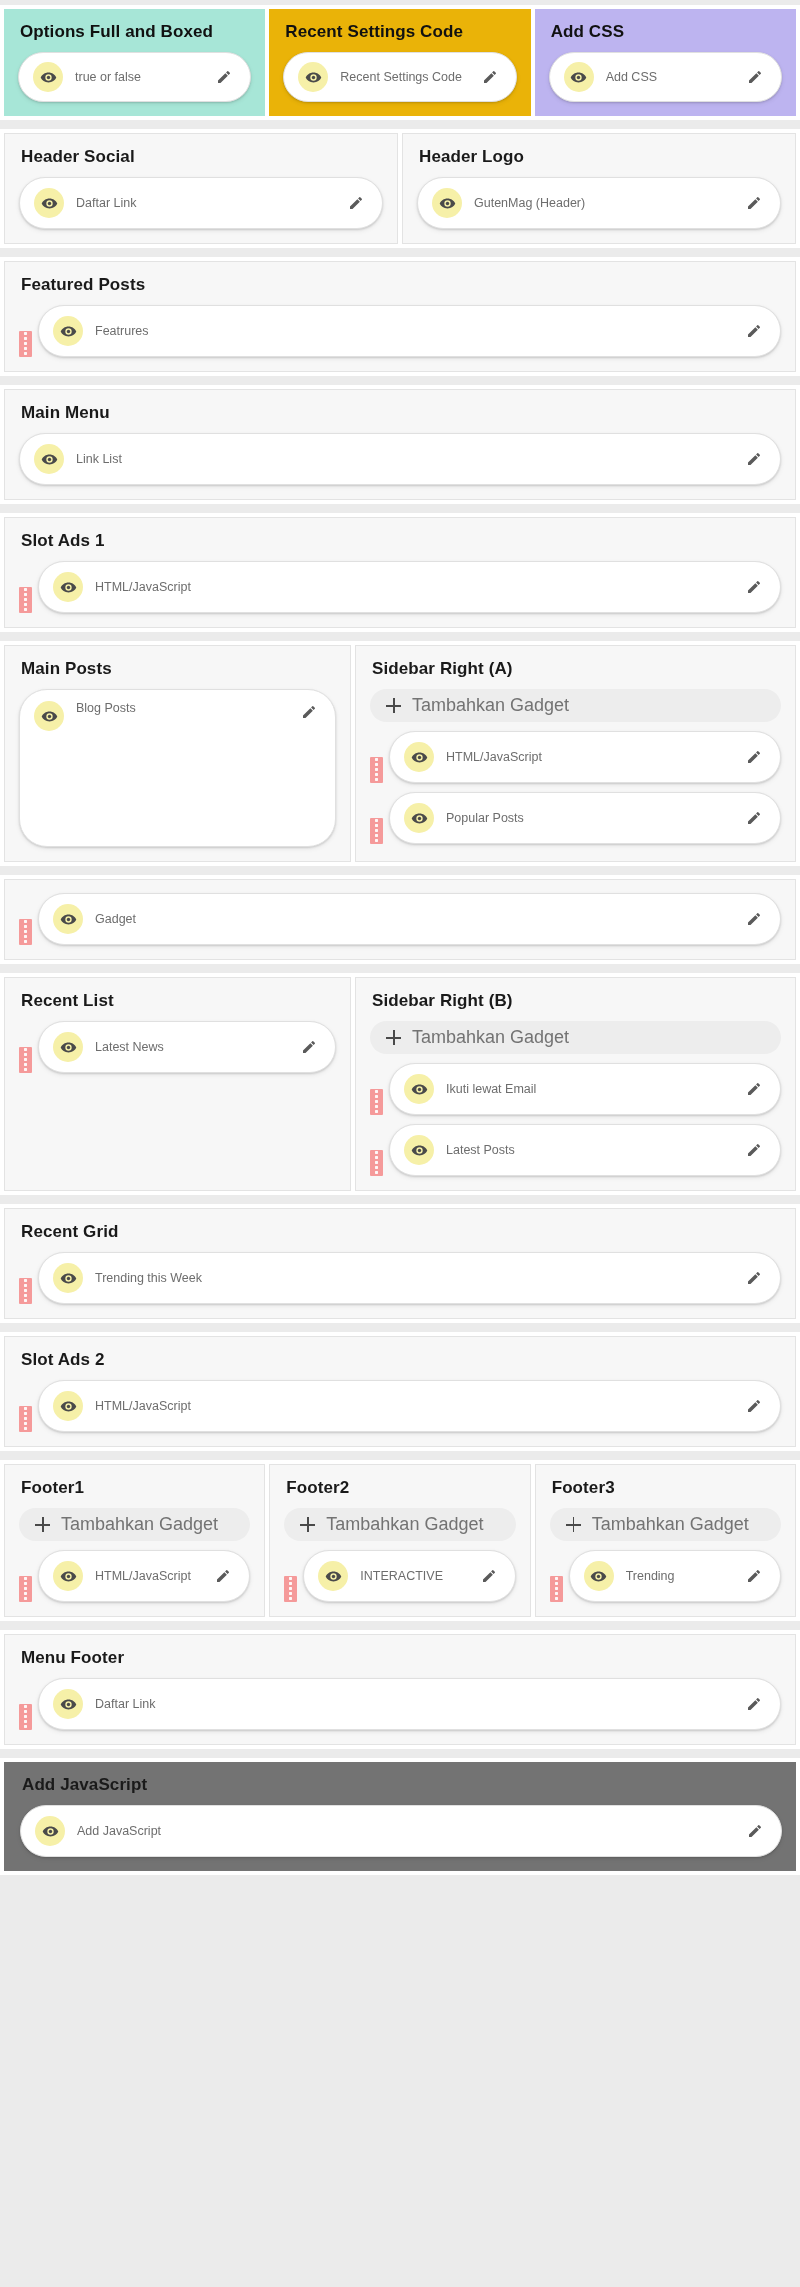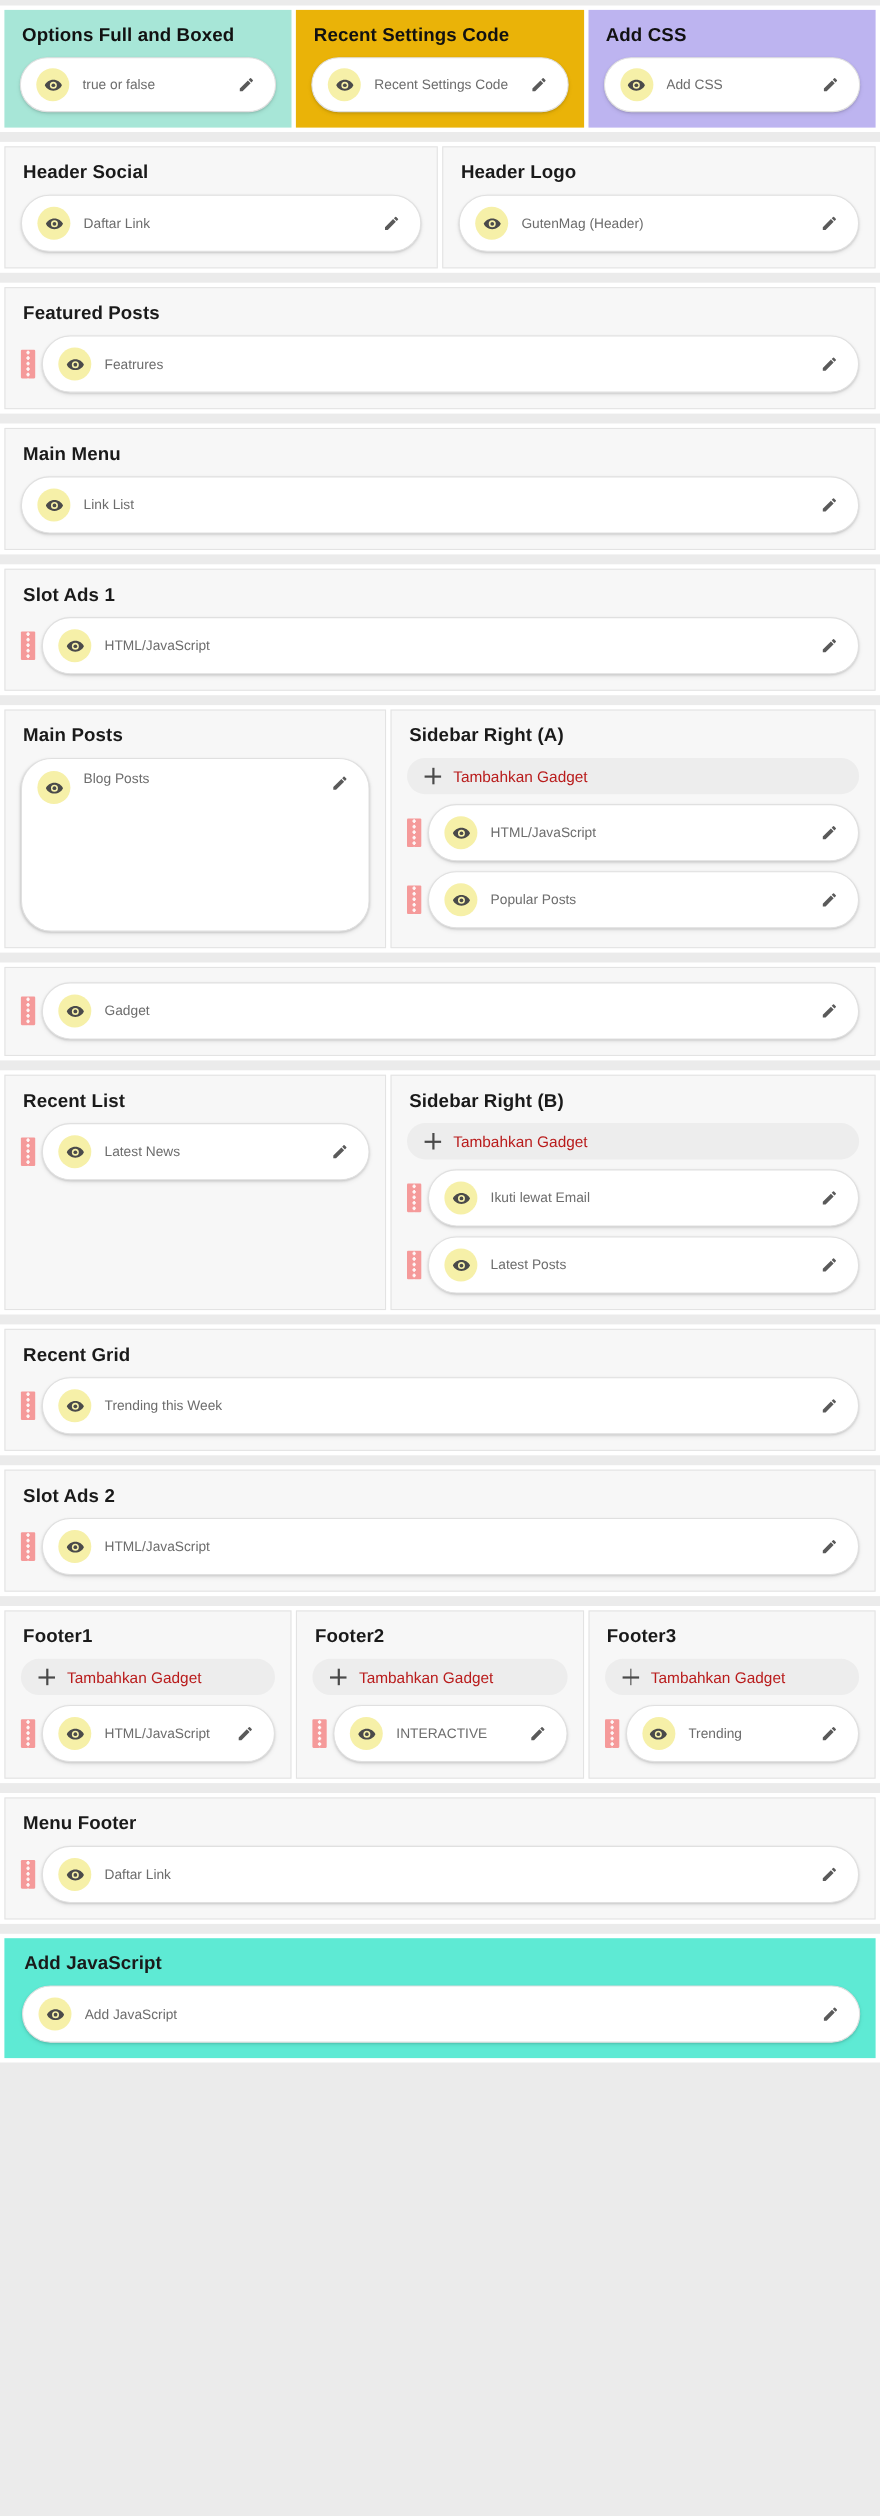--- a/index.html
+++ b/index.html
@@ -65,28 +65,28 @@
   }
   .add-gadget .plus::before,
   .add-gadget .plus::after {
     content: "";
     position: absolute;
     background: #4a4a4a;
   }
   .add-gadget .plus::before { left: 7px; top: 0; width: 1.6px; height: 15px; }
   .add-gadget .plus::after  { top: 7px; left: 0; height: 1.6px; width: 15px; }
   .add-gadget .add-label {
-    color: #b91c1c;
-    font-size: 14px;
+    color: #737373;
+    font-size: 18px;
   }
 
   
   .gadget-row {
     display: flex;
-    align-items: center;
+    align-items: flex-end;
     gap: 6px;
     margin-bottom: 9px;
   }
   .gadget-row:last-child { margin-bottom: 0; }
 
   .drag-handle {
     width: 13px;
     flex: none;
     background: #f59a9a;
     border-radius: 1px;
@@ -631,21 +631,21 @@
               <span class="pencil-btn">
                 <svg width="16" height="16" viewBox="0 0 24 24" aria-hidden="true">
                   <path fill="#5a5a5a" d="M3 17.25V21h3.75L17.8 9.94l-3.75-3.75L3 17.25zM20.7 7.04a1 1 0 0 0 0-1.41l-2.34-2.34a1 1 0 0 0-1.41 0l-1.83 1.83 3.75 3.75 1.83-1.83z"></path>
                 </svg>
               </span>
             </div>
           </div>
         </div>
       </div>
       <div class="band">
-        <div class="panel colored" style="background: #5eead4; padding-left: 16px;">
+        <div class="panel colored" style="background: #737373; padding-left: 16px;">
           <div class="panel-title">Add JavaScript</div>
           <div class="gadget-row">
             <div class="gadget">
               <div class="eye-badge">
                 <svg width="17" height="17" viewBox="0 0 24 24" aria-hidden="true">
                   <path fill="#4a4a4a" d="M12 5C6.9 5 2.7 8.1 1 12c1.7 3.9 5.9 7 11 7s9.3-3.1 11-7c-1.7-3.9-5.9-7-11-7zm0 11.5A4.5 4.5 0 1 1 12 7.5a4.5 4.5 0 0 1 0 9z"></path>
                   <circle cx="12" cy="12" r="2.4" fill="#4a4a4a"></circle>
                 </svg>
               </div>
               <span class="gadget-label">Add JavaScript</span>

